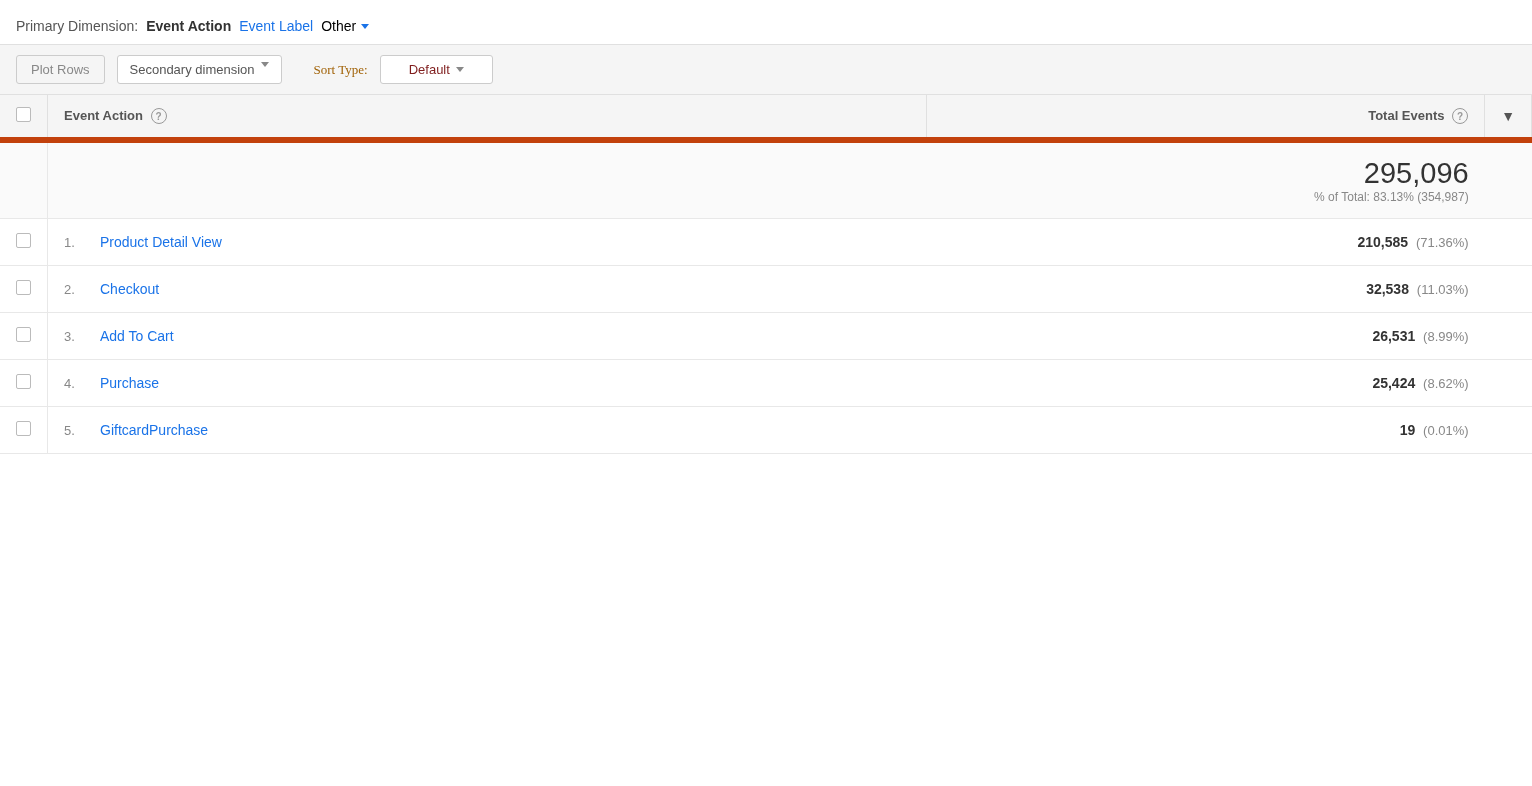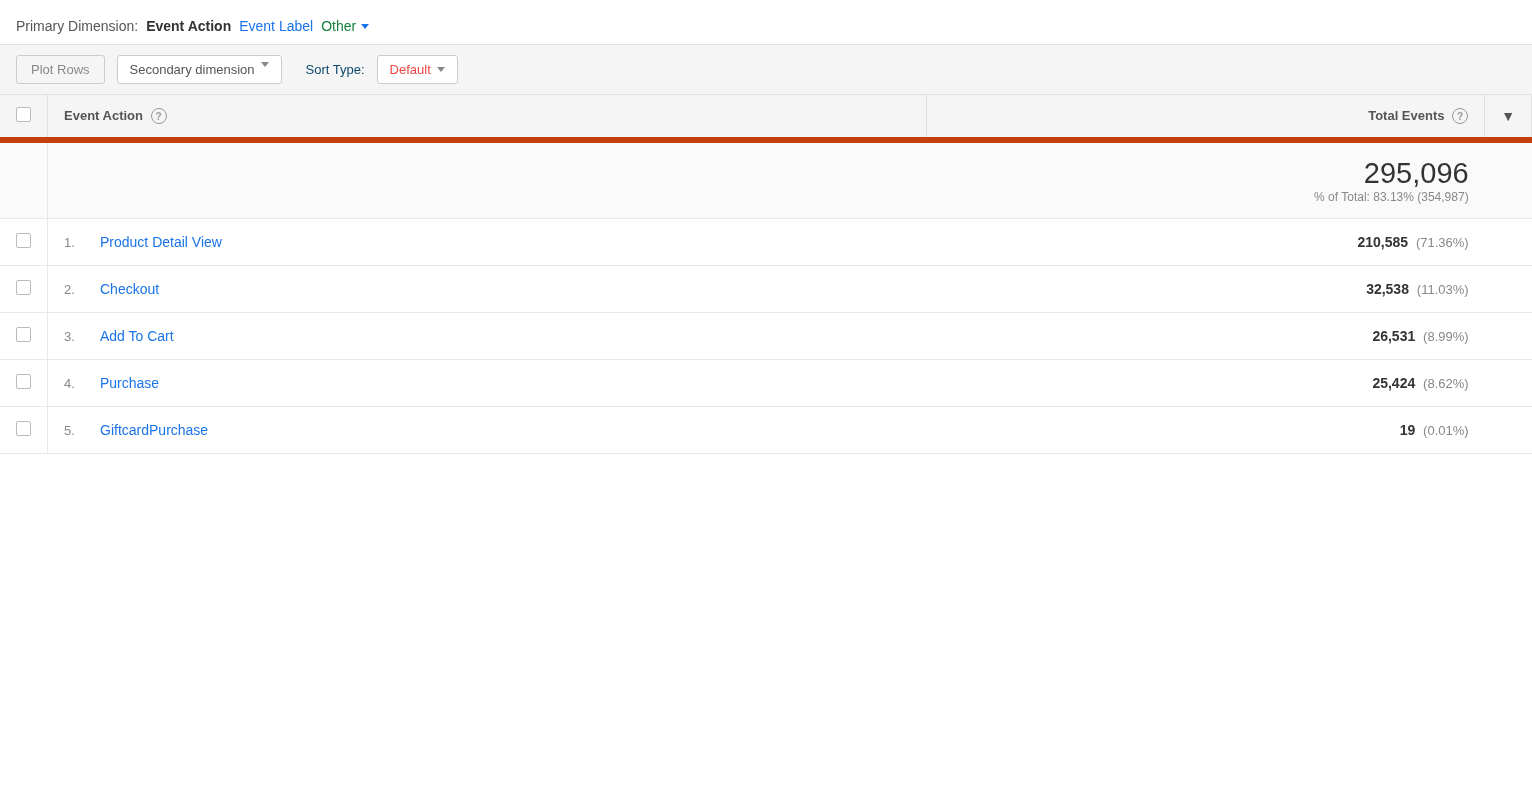--- a/index.html
+++ b/index.html
@@ -30,21 +30,21 @@
     .primary-link {
       color: #1a73e8;
       font-size: 14px;
       cursor: pointer;
       text-decoration: none;
     }
     .other-dropdown {
       display: flex;
       align-items: center;
       gap: 3px;
-      color: #15803d;
+      color: #000000;
       font-size: 14px;
       cursor: pointer;
       text-align: center;
     }
     .chevron-down {
       width: 0;
       height: 0;
       border-left: 4px solid transparent;
       border-right: 4px solid transparent;
       border-top: 5px solid #1a73e8;
@@ -83,33 +83,34 @@
     .secondary-dim-dropdown .chevron-down-gray {
       width: 0;
       height: 0;
       border-left: 4px solid transparent;
       border-right: 4px solid transparent;
       border-top: 5px solid #888;
       display: inline-block;
     }
     .sort-label {
       font-size: 13px;
-      color: #0c4a6e;
-      margin-left: 12px;
+      color: #a16207;
+      margin-left: 20px;
+      font-family: Liberation Serif, serif;
     }
     .sort-dropdown {
       display: flex;
       align-items: center;
       gap: 6px;
       border: 1px solid #ccc;
       border-radius: 3px;
-      padding: 6px 12px;
+      padding: 6px 28px;
       background: #fff;
       font-size: 13px;
-      color: #ef4444;
+      color: #7f1d1d;
       cursor: pointer;
     }
     .sort-dropdown .chevron-down-gray {
       width: 0;
       height: 0;
       border-left: 4px solid transparent;
       border-right: 4px solid transparent;
       border-top: 5px solid #888;
       display: inline-block;
     }

